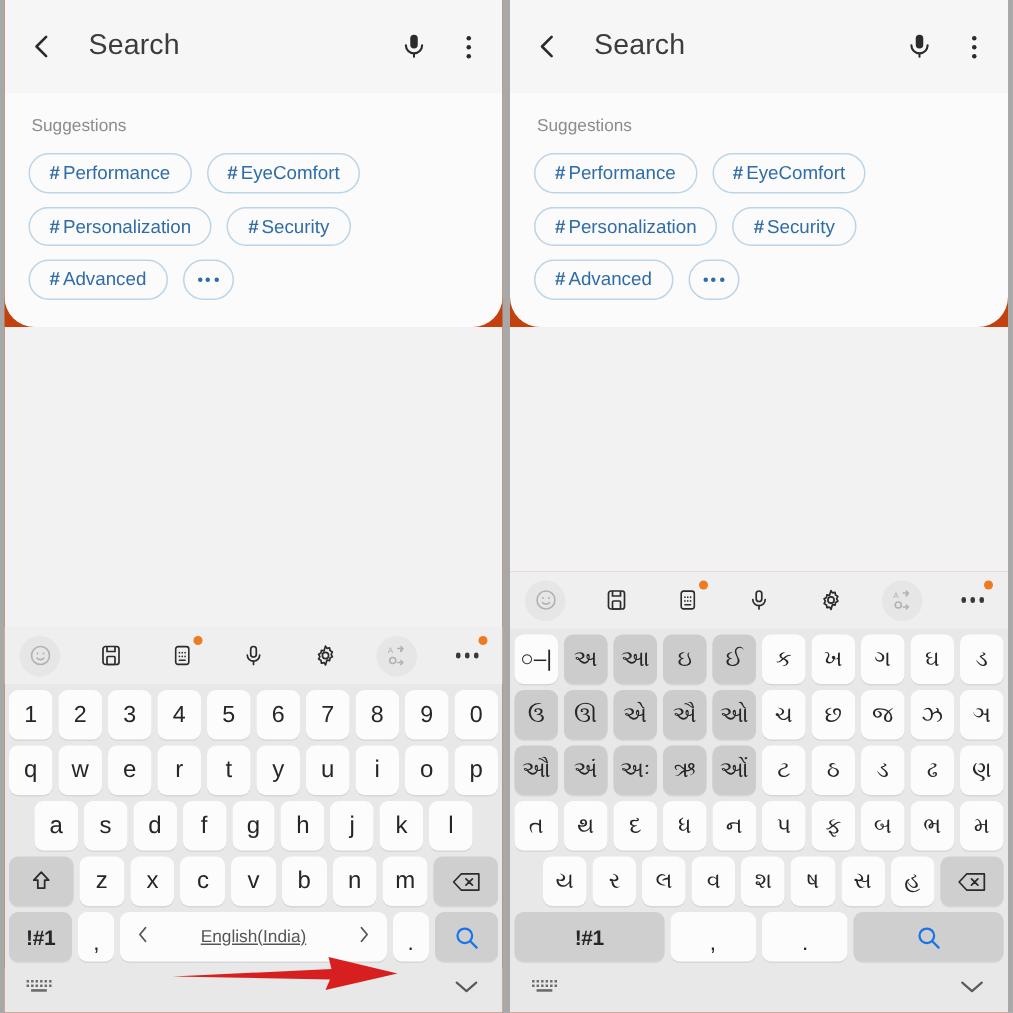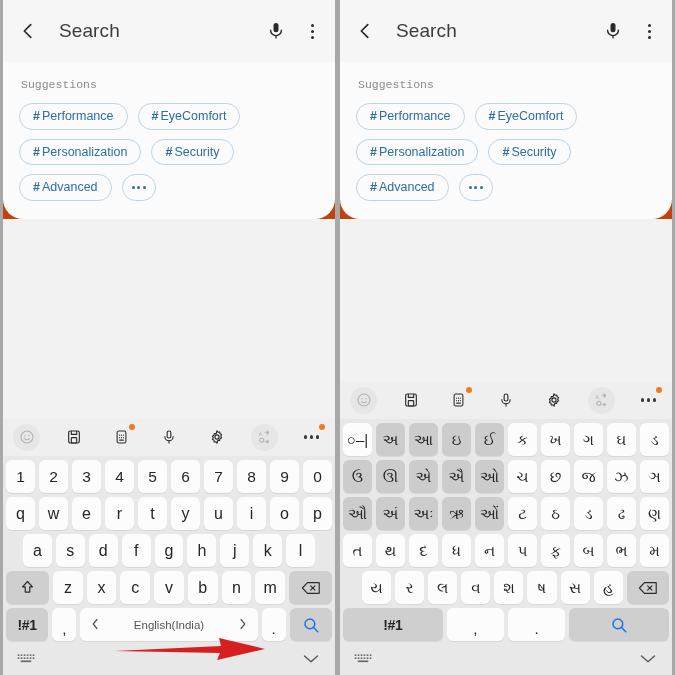--- a/index.html
+++ b/index.html
@@ -42,21 +42,20 @@
   
   .card{
     background:#fbfbfb;
     border-radius:0 0 20px 20px;
     padding:14px 16px 18px 16px;
     box-sizing:border-box;
   }
   .card-label{
     font-size:11.5px;color:#8c8c8c;
     margin:2px 0 12px 2px;
-    font-family:Liberation Mono, monospace;
   }
   .chips{display:flex;flex-wrap:wrap;gap:9px 10px;}
   .chip{
     border:1px solid #bcd4e8;
     border-radius:16px;
     color:#2f6ca8;
     font-size:12.5px;
     padding:6px 13px;
     background:#fbfbfb;
     display:inline-flex;align-items:center;
@@ -113,21 +112,21 @@
   .key.num{font-size:15.5px;}
 
   .krow.bottom{gap:4px;}
   .key.sym{background:#cfcfcf;flex:1.25 1 0;font-size:14px;font-weight:600;letter-spacing:-.3px;}
   .key.comma{flex:.72 1 0;font-size:15px;align-items:flex-end;padding-bottom:4px;box-sizing:border-box;}
   .key.period{flex:.72 1 0;font-size:15px;align-items:flex-end;padding-bottom:4px;box-sizing:border-box;}
   .key.space{
     flex:4.6 1 0;display:flex;align-items:center;justify-content:space-between;
     padding:0 11px;box-sizing:border-box;font-size:11.5px;color:#555;
   }
-  .key.space .lang{flex:1 1 auto;text-align:center;}
+  .key.space .lang{flex:1 1 auto;text-align:center;text-decoration:underline;}
   .key.enter{background:#cfcfcf;flex:1.25 1 0;}
 
   .navbar{
     height:30px;display:flex;align-items:center;justify-content:space-between;
     padding:0 14px;box-sizing:border-box;background:#e8e8e8;
   }
 
   
   .arrow{position:absolute;left:110px;top:636px;width:155px;height:26px;pointer-events:none;}
 </style>

